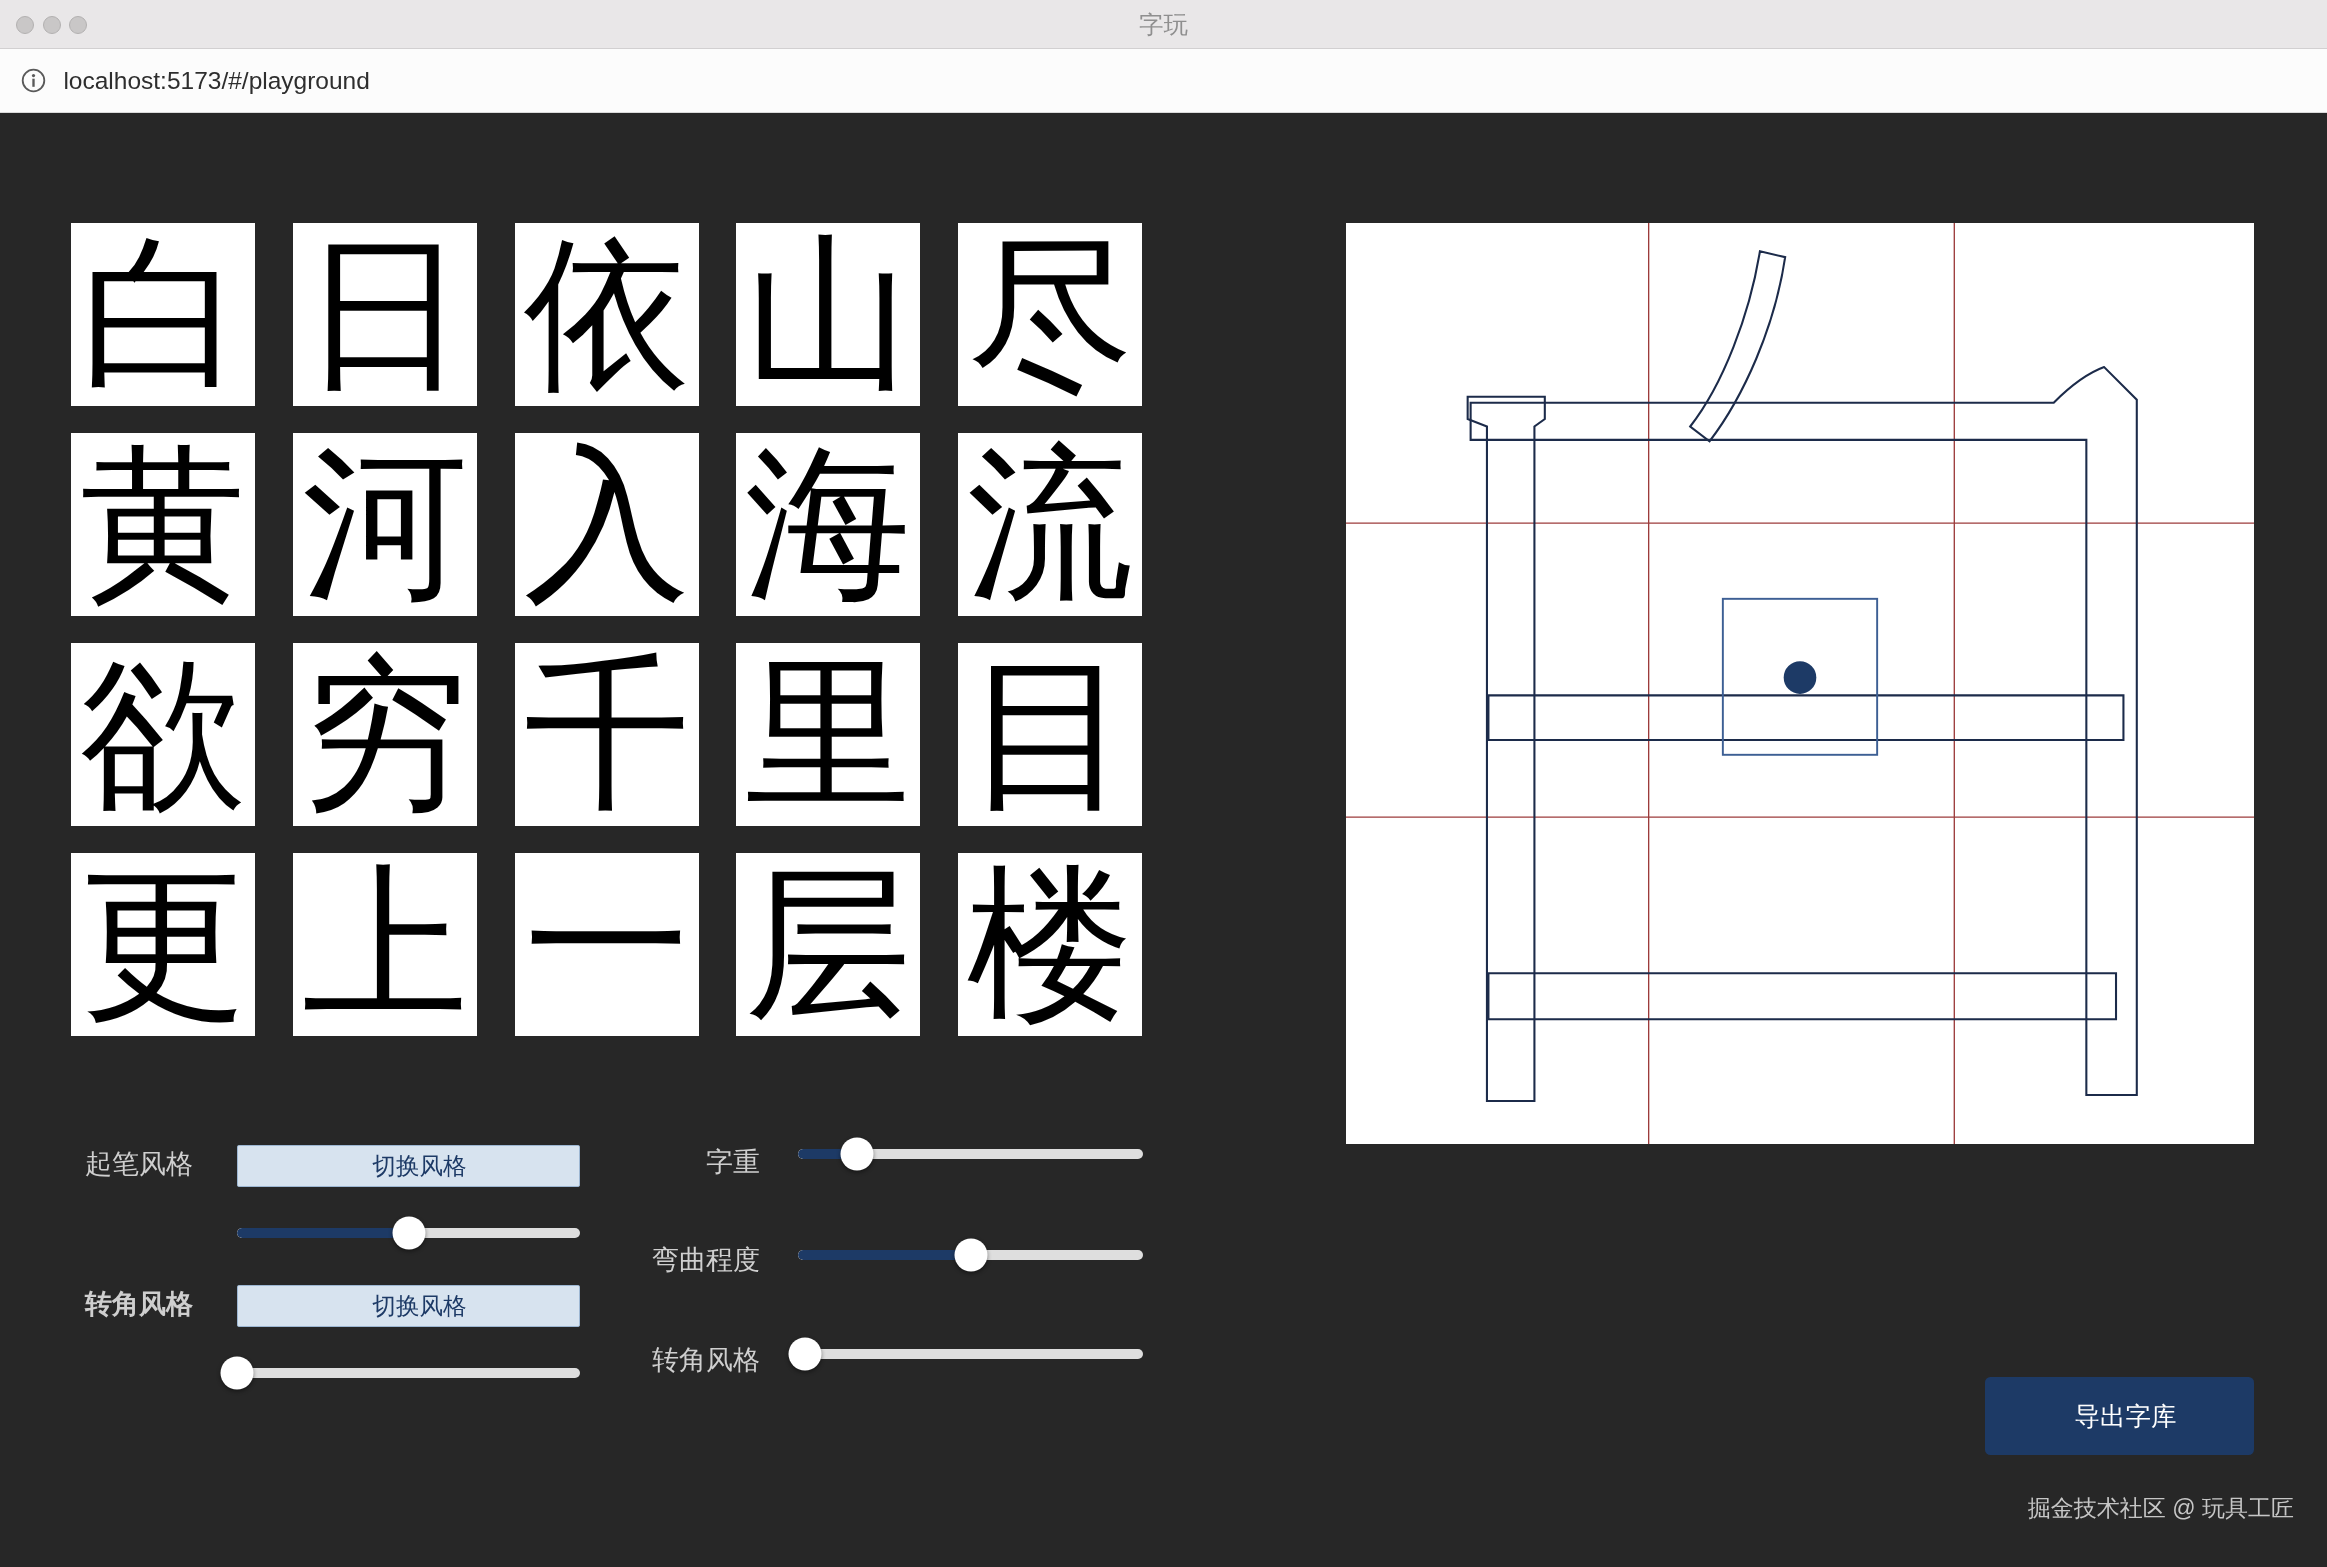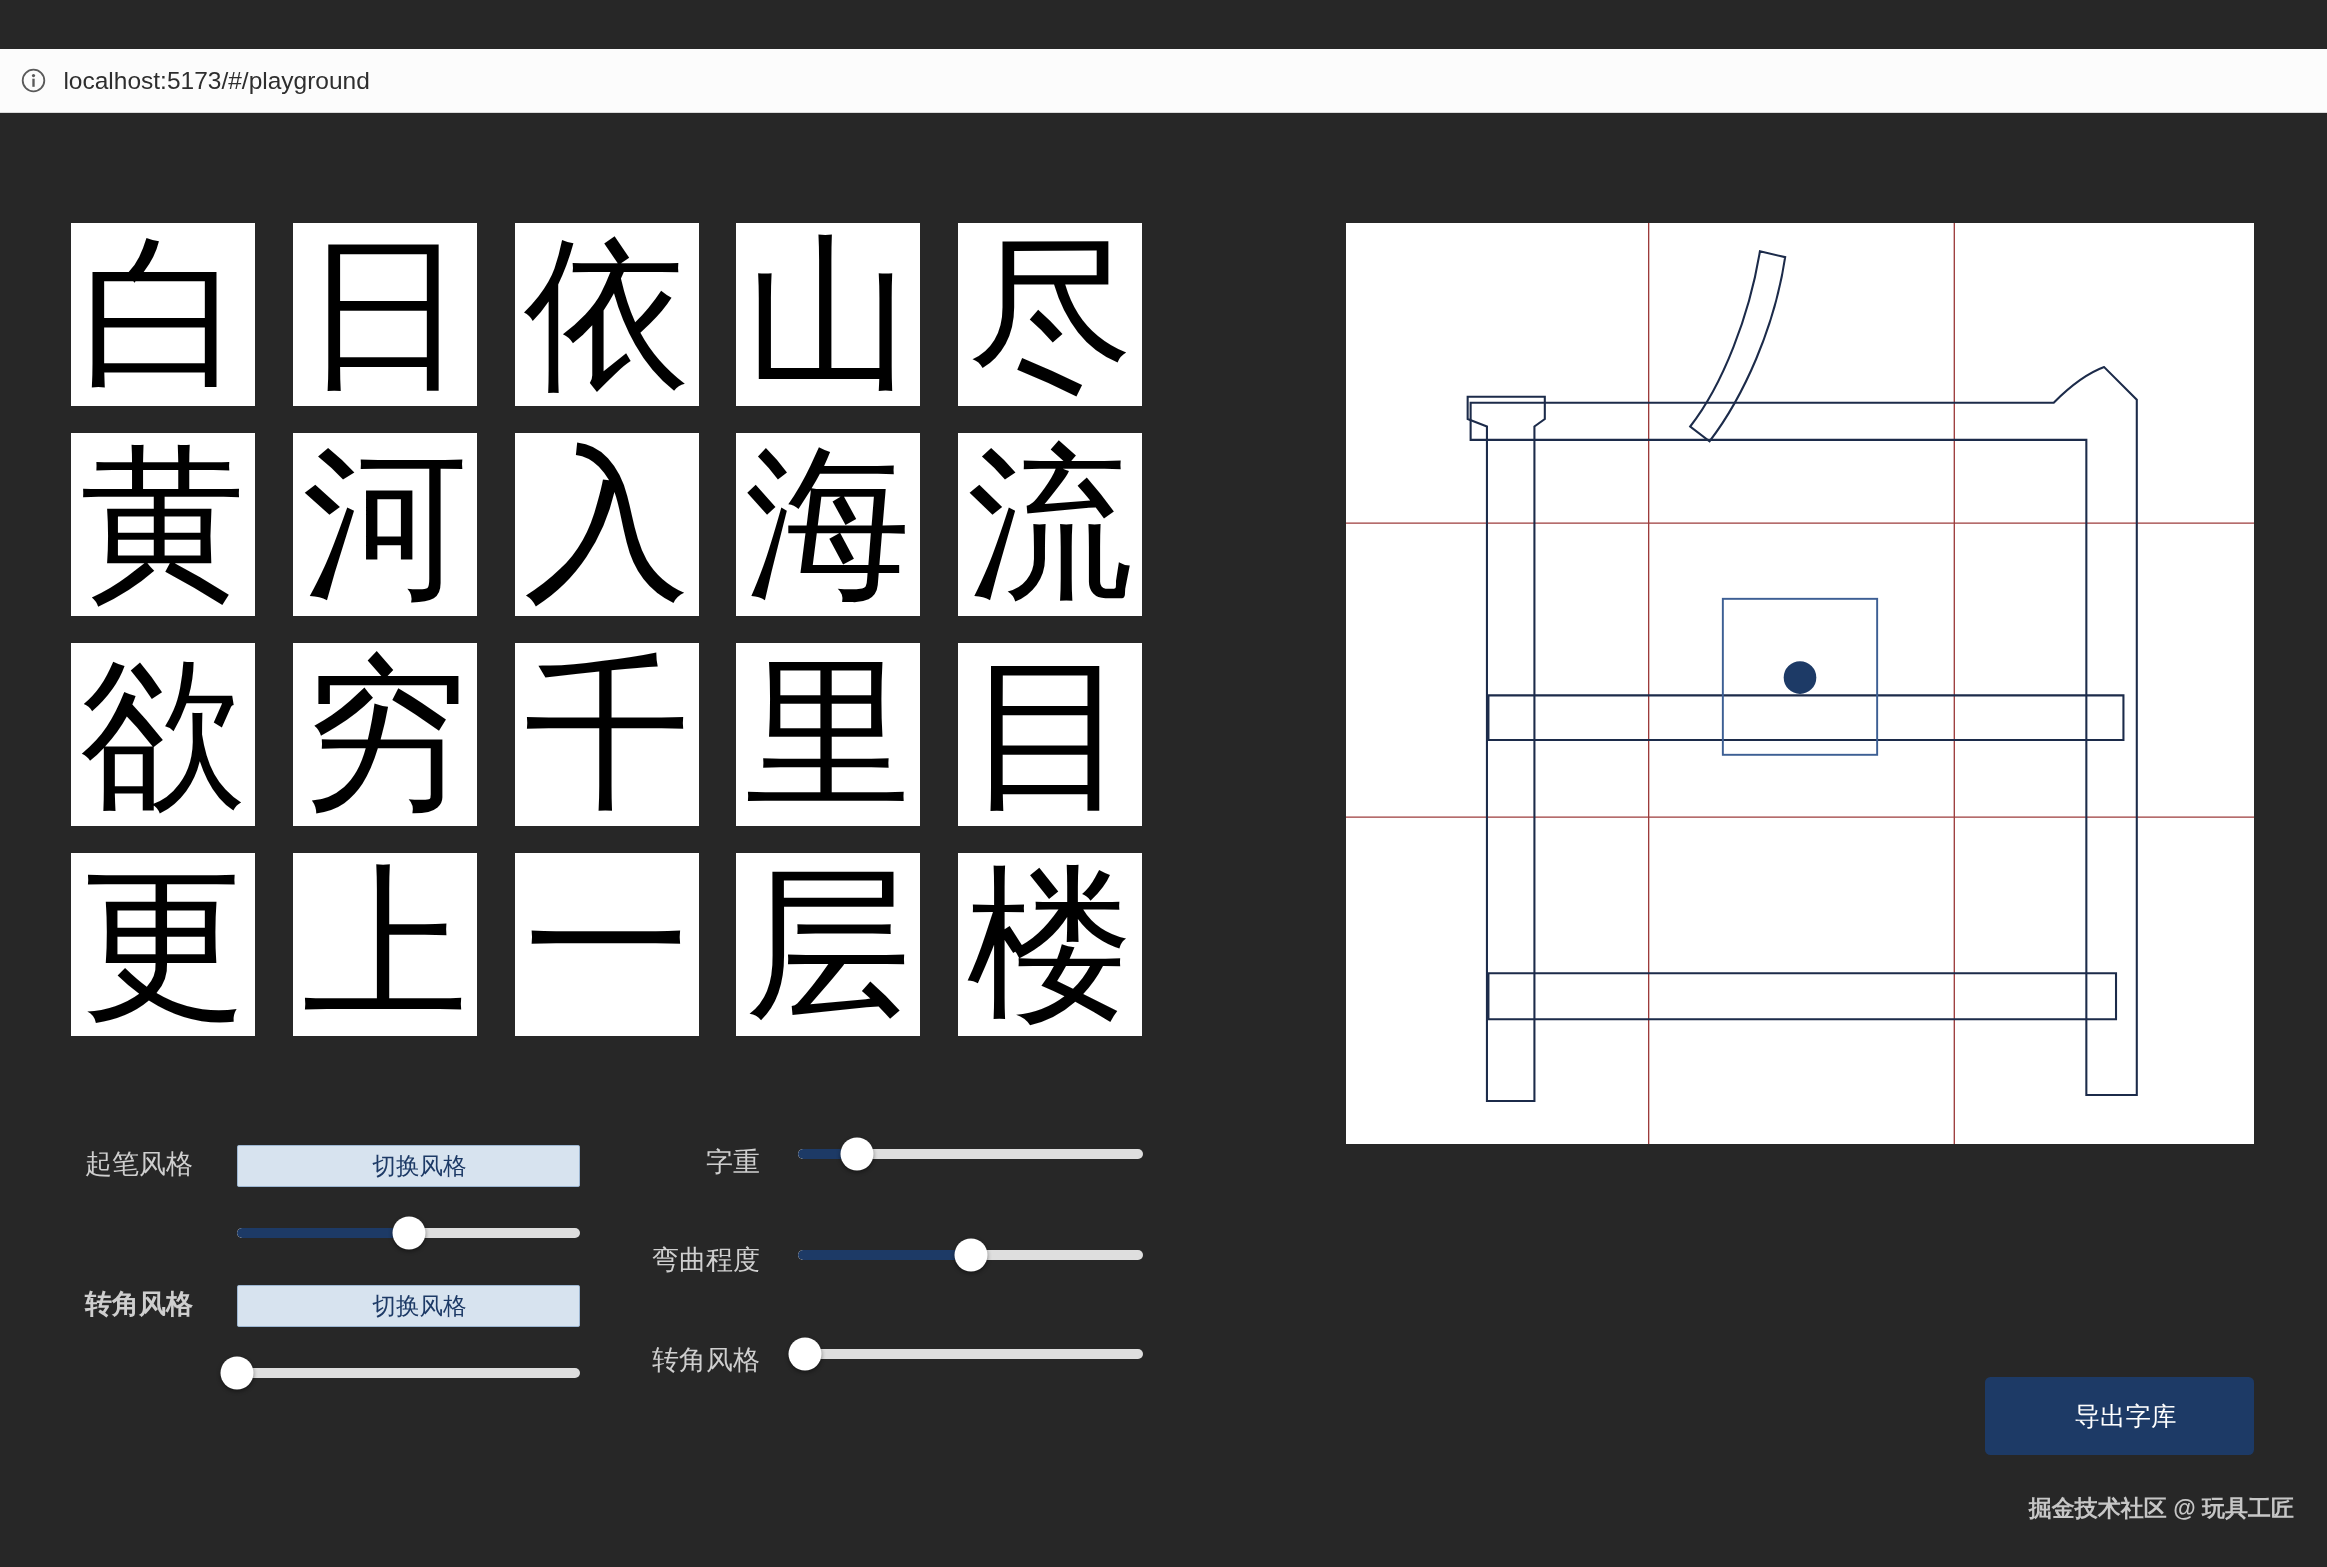--- a/index.html
+++ b/index.html
@@ -44,27 +44,33 @@
   .glyph-canvas svg{display:block;width:100%;height:100%;}
   .gridline{stroke:var(--grid-line);stroke-width:0.9;}
   .stroke-outline{fill:none;stroke:var(--outline);stroke-width:1.4;}
   .sel-box{fill:none;stroke:var(--selection);stroke-width:1.3;}
   .ctl-point{fill:var(--navy);}
 
   
   .export-btn{position:absolute;left:1985px;top:1377px;width:269px;height:78px;background:var(--navy);color:#ffffff;
               font-size:25.5px;border:none;border-radius:5.5px;display:flex;align-items:center;justify-content:center;cursor:pointer;
               font-family:"Liberation Sans","DejaVu Sans",sans-serif;padding-left:12px;}
-  .footer{position:absolute;right:33px;top:1493px;font-size:23px;color:#c6c6c6;font-weight:bold;}
+  .footer{position:absolute;right:33px;top:1493px;font-size:23px;color:#c6c6c6;}
 </style>
 </head>
 <body>
 
 <div id="screen">
 
+  <div class="titlebar">
+    <div class="traffic t1"></div>
+    <div class="traffic t2"></div>
+    <div class="traffic t3"></div>
+    <div class="win-title">字玩</div>
+  </div>
 
   <div class="urlbar">
     <svg class="info-ic" viewBox="0 0 30 30">
       <circle cx="15" cy="15" r="12" fill="none" stroke="#5a5a5a" stroke-width="2"></circle>
       <circle cx="15" cy="9.5" r="1.8" fill="#5a5a5a"></circle>
       <rect x="13.7" y="13" width="2.6" height="9" fill="#5a5a5a"></rect>
     </svg>
     <span class="url-text">localhost:5173/#/playground</span>
   </div>
 

